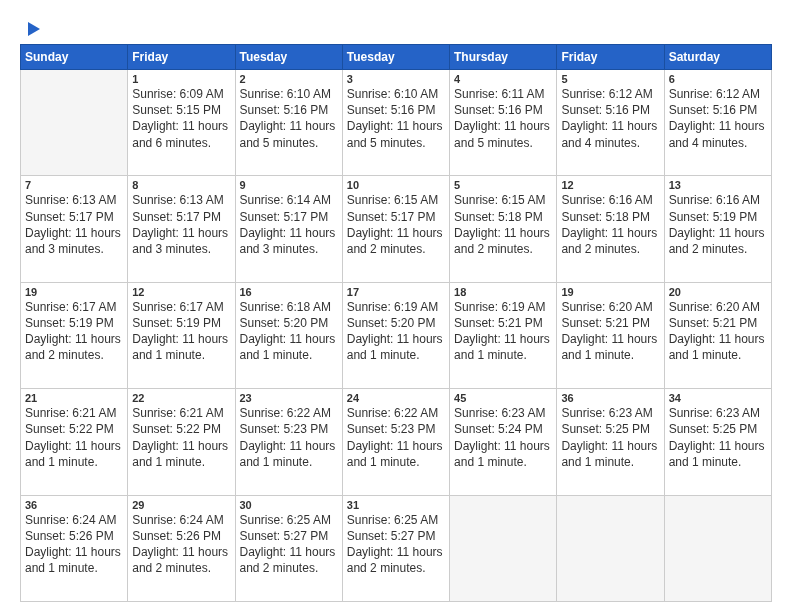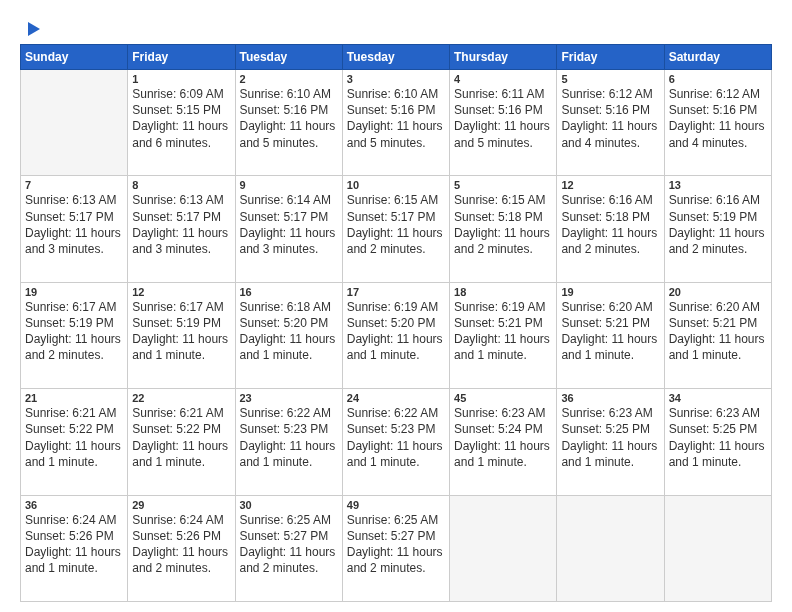--- a/index.html
+++ b/index.html
@@ -237,21 +237,21 @@
           </td>
           <td>
             <span class="day-number">29</span>
             <div class="day-info">Sunrise: 6:24 AM<br>Sunset: 5:26 PM<br>Daylight: 11 hours and 2 minutes.</div>
           </td>
           <td>
             <span class="day-number">30</span>
             <div class="day-info">Sunrise: 6:25 AM<br>Sunset: 5:27 PM<br>Daylight: 11 hours and 2 minutes.</div>
           </td>
           <td>
-            <span class="day-number">49</span>
+            <span class="day-number">31</span>
             <div class="day-info">Sunrise: 6:25 AM<br>Sunset: 5:27 PM<br>Daylight: 11 hours and 2 minutes.</div>
           </td>
           <td class="empty"></td>
           <td class="empty"></td>
           <td class="empty"></td>
         </tr>
       </tbody>
   </table>
 </div>
 

